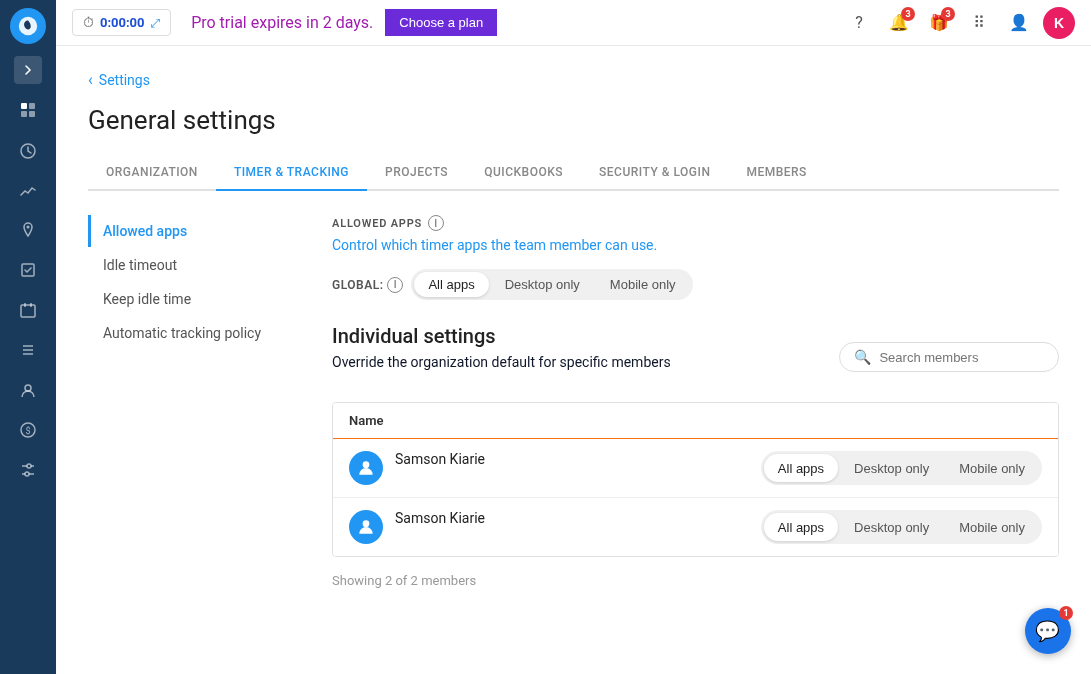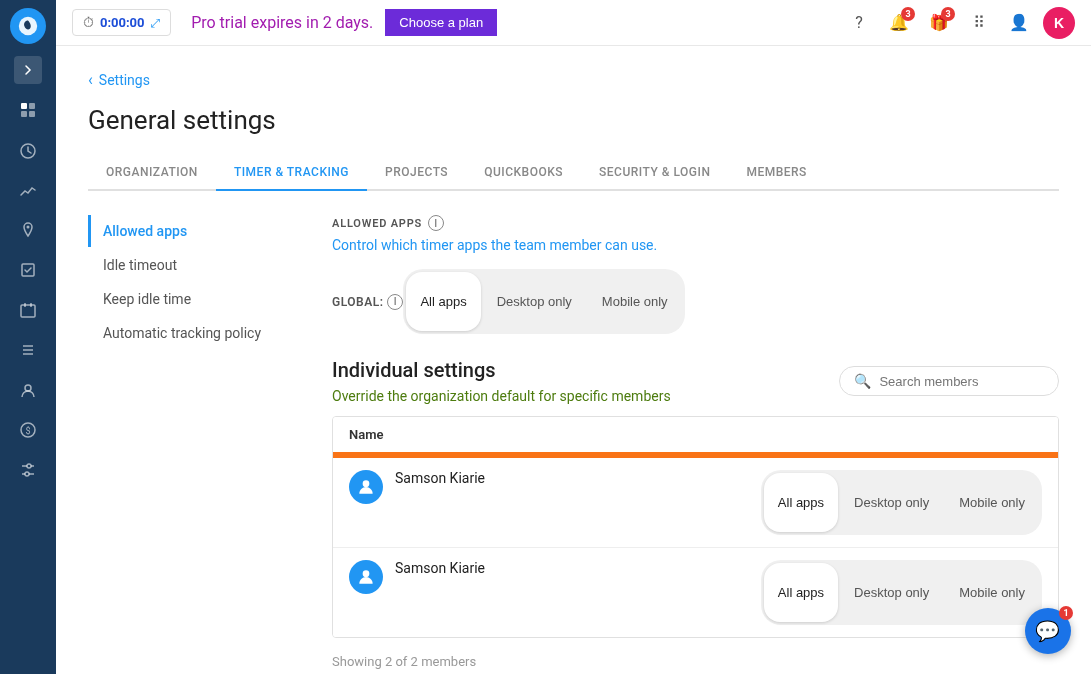--- a/index.html
+++ b/index.html
@@ -214,42 +214,42 @@
       cursor: pointer;
     }
     .section-desc {
       font-size: 14px;
       color: #333;
       margin-bottom: 16px;
     }
     .section-desc span { color: #2196f3; }
 
     .global-row {
-      display: flex; align-items: center; gap: 0;
+      display: flex; align-items: center; gap: 8px;
       margin-bottom: 24px;
     }
     .global-label {
       font-size: 12px;
       font-weight: 600;
       letter-spacing: 0.5px;
       color: #555;
       text-transform: uppercase;
       display: flex; align-items: center; gap: 4px;
     }
 
     
     .toggle-group {
       display: flex;
       background: #f0f0f0;
       border-radius: 20px;
       padding: 3px;
       gap: 2px;
     }
     .toggle-btn {
-      padding: 22px 14px;
+      padding: 5px 14px;
       border-radius: 16px;
       font-size: 13px;
       border: none;
       cursor: pointer;
       font-weight: 400;
       color: #555;
       background: transparent;
     }
     .toggle-btn.active {
       background: #fff;
@@ -260,21 +260,22 @@
 
     
     .individual-heading {
       font-size: 20px;
       font-weight: 500;
       color: #222;
       margin-bottom: 6px;
     }
     .individual-desc {
       font-size: 14px;
-      color: #4d7c0f;
+      color: #0f172a;
+      margin-bottom: 20px;
     }
     .individual-header {
       display: flex;
       align-items: center;
       justify-content: space-between;
       margin-bottom: 12px;
       gap: 48px;
     }
 
     
@@ -298,21 +299,21 @@
     .members-table {
       border: 1px solid #e0e0e0;
       border-radius: 4px;
       overflow: hidden;
     }
     .table-header {
       padding: 10px 16px;
       font-size: 13px;
       font-weight: 600;
       color: #333;
-      border-bottom: 6px solid #f97316;
+      border-bottom: 1px solid #f97316;
       background: #fff;
     }
     .table-row {
       display: flex;
       padding: 12px 16px;
       border-bottom: 1px solid #eee;
       background: #fff;
     }
     .table-row:last-child { border-bottom: none; }
     .member-avatar {

